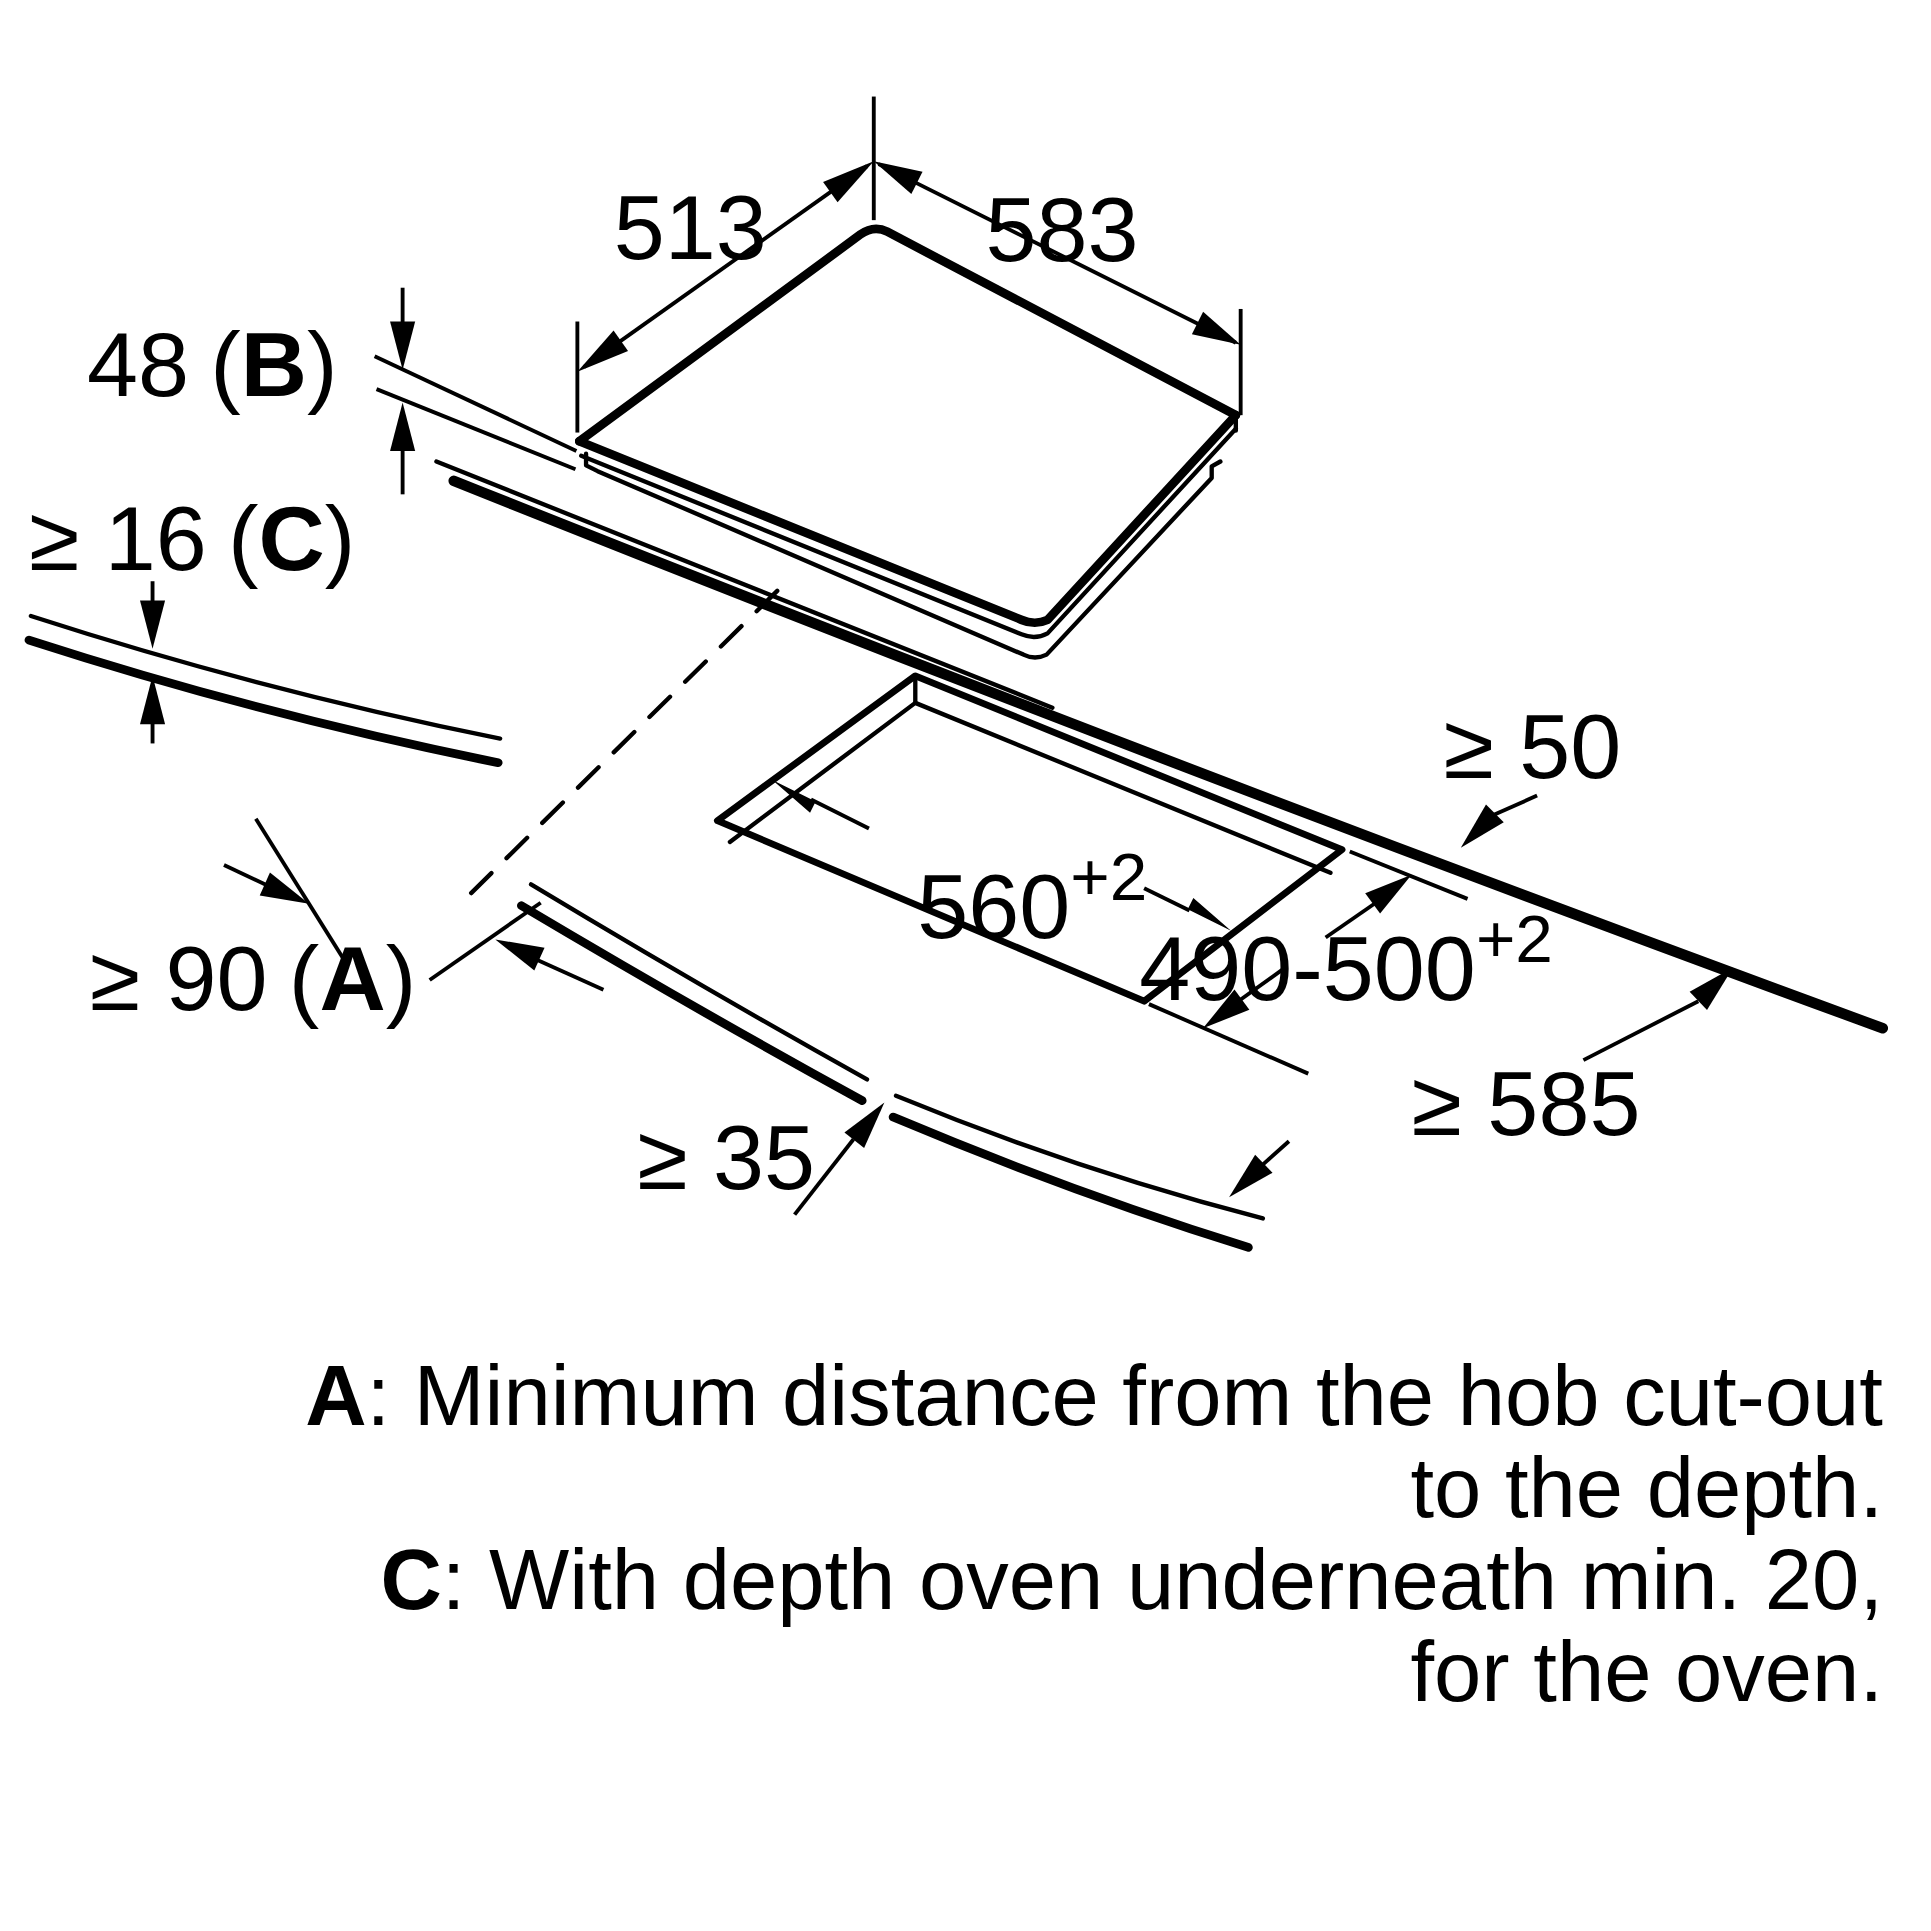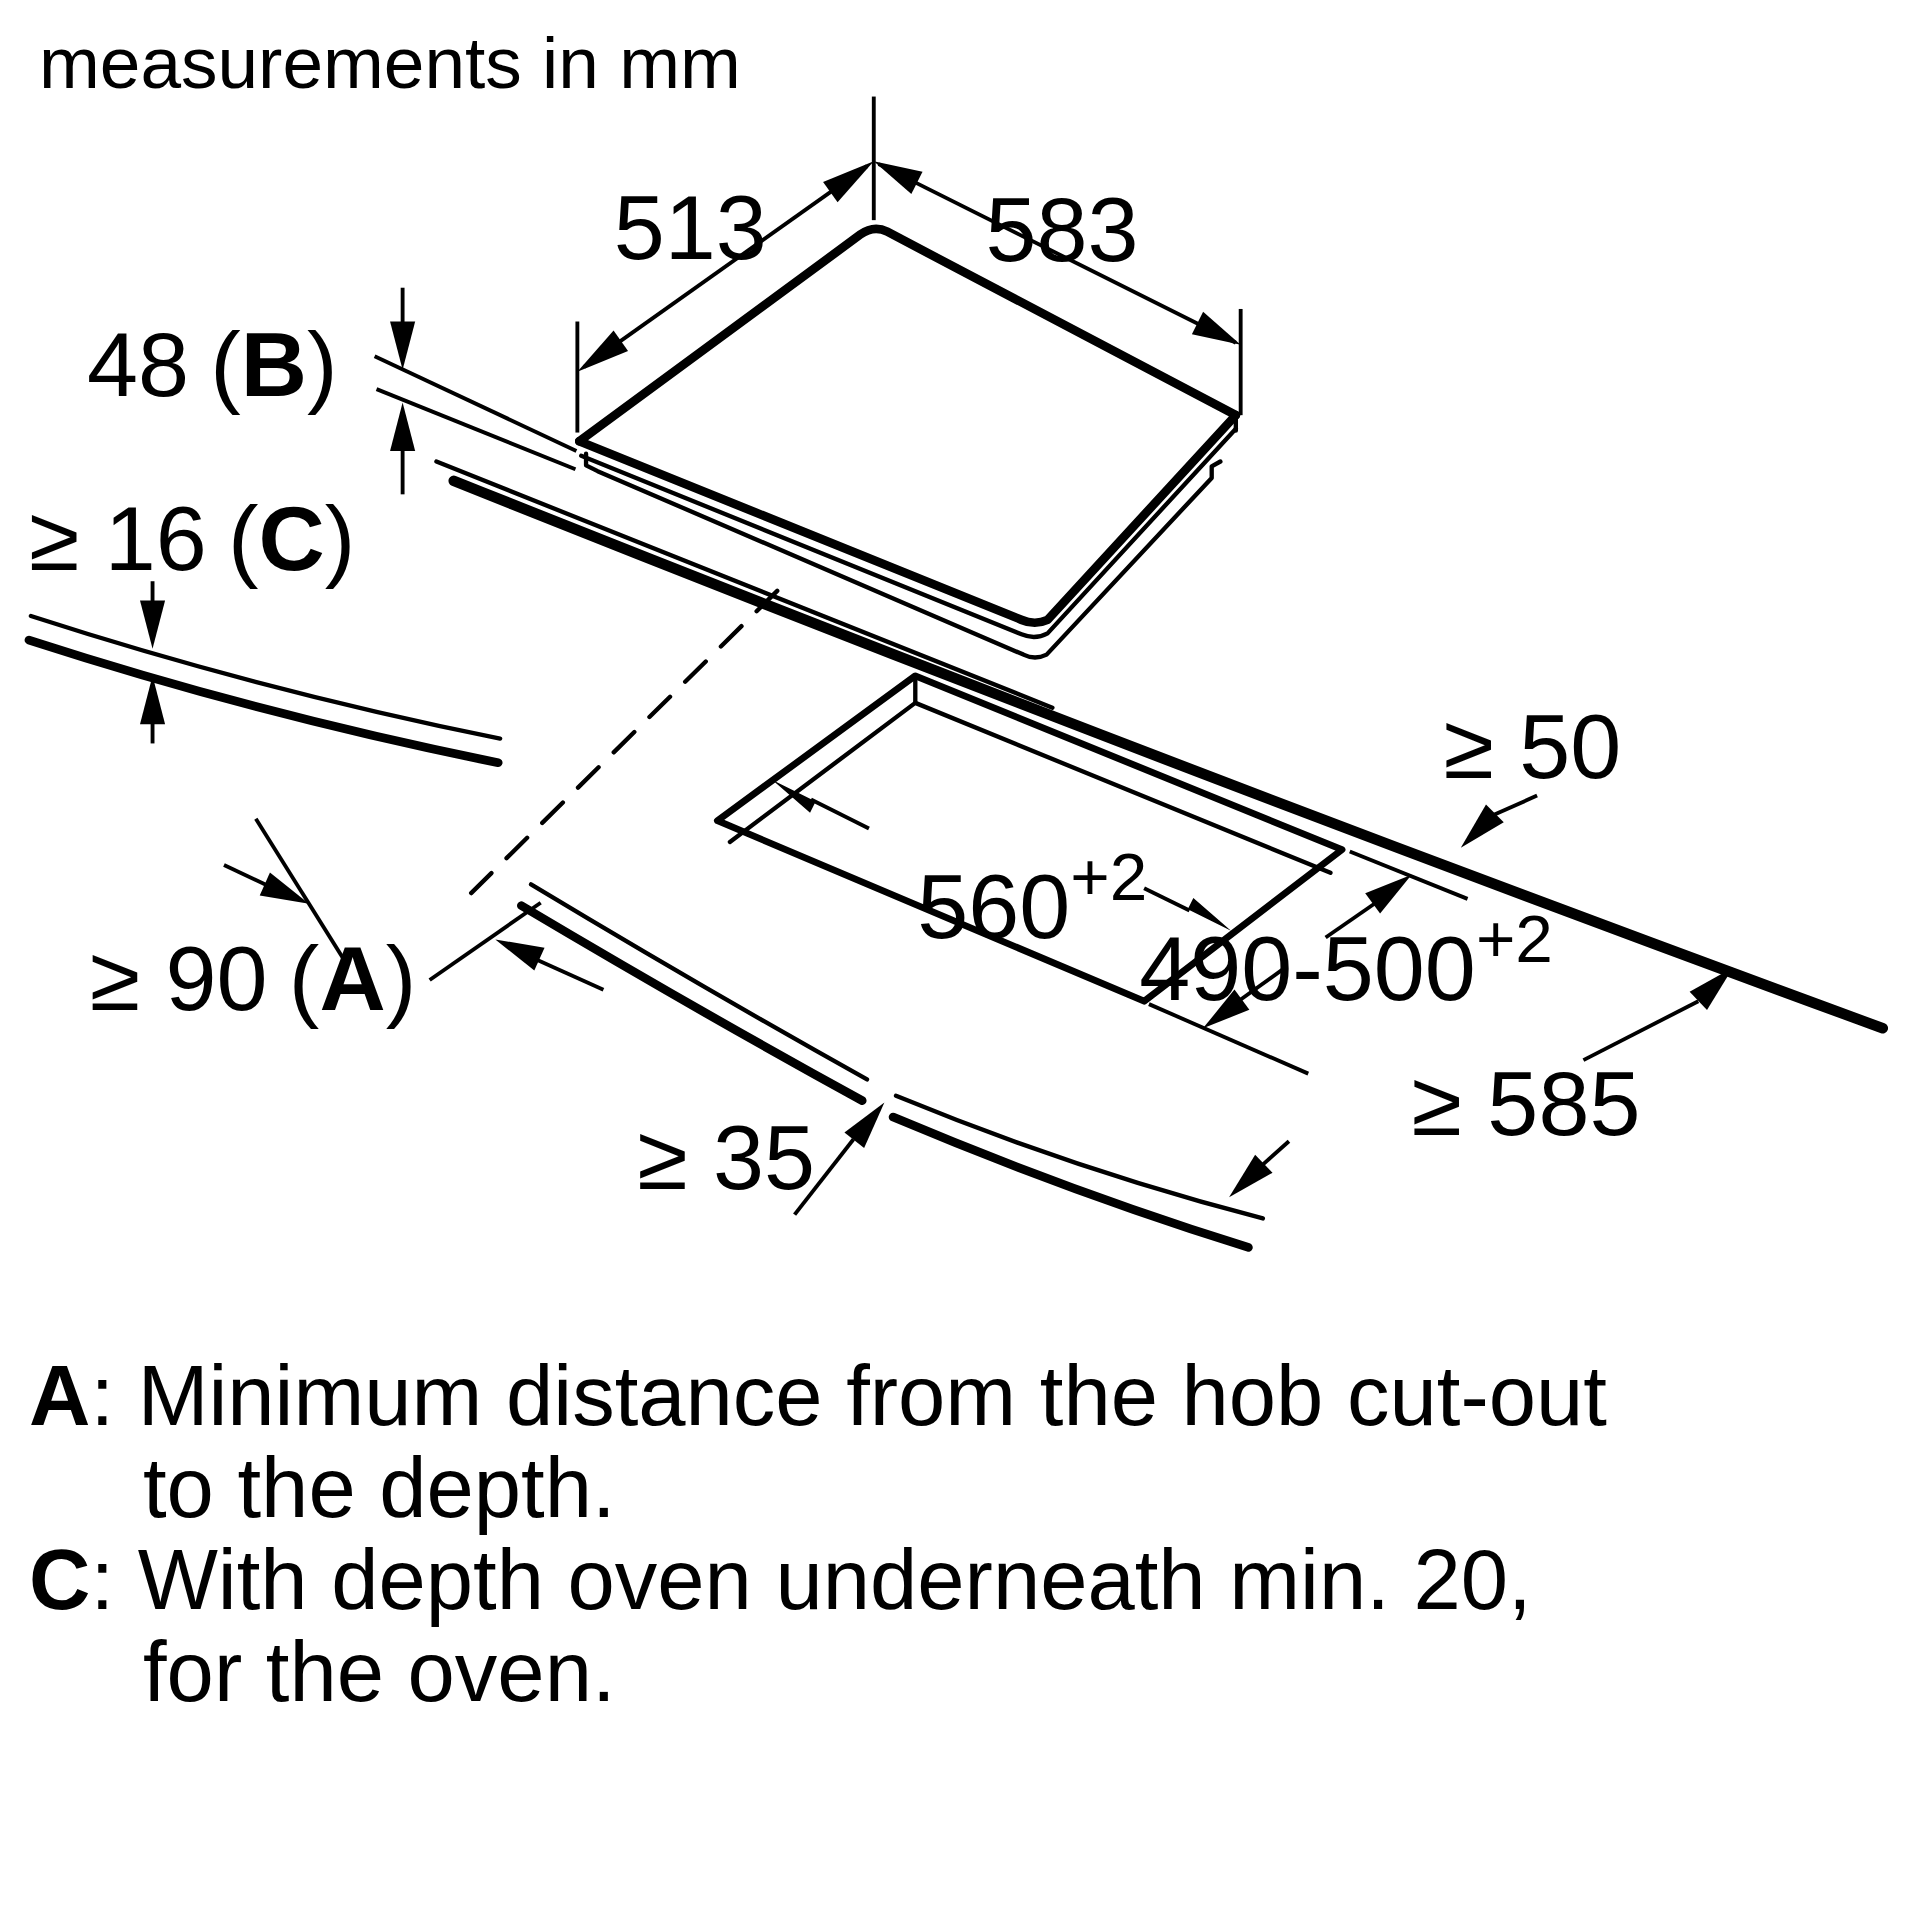--- a/index.html
+++ b/index.html
@@ -1,40 +1,39 @@
 <!DOCTYPE html>
 <html><head>
 <meta charset="utf-8">
 <style>
   html,body{margin:0;padding:0;background:#fff;}
   .stage{position:relative;width:1931px;height:1931px;background:#fff;
          font-family:"Liberation Sans", sans-serif;color:#000;overflow:hidden;}
   .stage svg{position:absolute;left:0;top:0;}
   .title{position:absolute;left:39px;top:21px;font-size:73px;letter-spacing:0px;}
-  .legend{position:absolute;left:29px;top:1350px;width:1854px;font-size:85px;line-height:92px;}
+  .legend{position:absolute;left:29px;top:1350px;width:1854px;font-size:85px;line-height:92px;text-align:right;}
   .lrow{white-space:nowrap;}
   .lrow .lbl{font-weight:bold;}
   .cont{padding-left:114px;}
   svg text{font-family:"Liberation Sans", sans-serif;font-size:95px;fill:#000;}
   svg .sup{font-size:70px;}
   .ink{stroke:#000;fill:none;}
   .w-thick{stroke-width:9;stroke-linecap:round;stroke-linejoin:round;}
   .w-wall{stroke-width:11;stroke-linecap:round;}
   .w-thin{stroke-width:4.5;stroke-linecap:round;stroke-linejoin:round;}
   .w-dim{stroke-width:4;stroke-linecap:butt;}
   .w-cut{stroke-width:7;stroke-linejoin:round;}
   .dash{stroke-dasharray:30 22;}
   .head{fill:#000;stroke:none;}
 </style>
 </head>
 <body>
 
 <div class="stage">
 
-  <div class="title">measurements in mm</div>
 
   <svg width="1931" height="1931" viewBox="0 0 2000 2000">
 
     <g>
       <path class="ink w-wall" d="M 470,498 Q 1200,790 1950,1065"></path>
       <path class="ink w-thin" d="M 452,478 Q 800,617 1090,733"></path>
 
       <path class="ink w-thin" d="M 32,638 Q 270,715 518,765"></path>
       <path class="ink w-thick" d="M 30,663 Q 268,740 516,790"></path>
 

